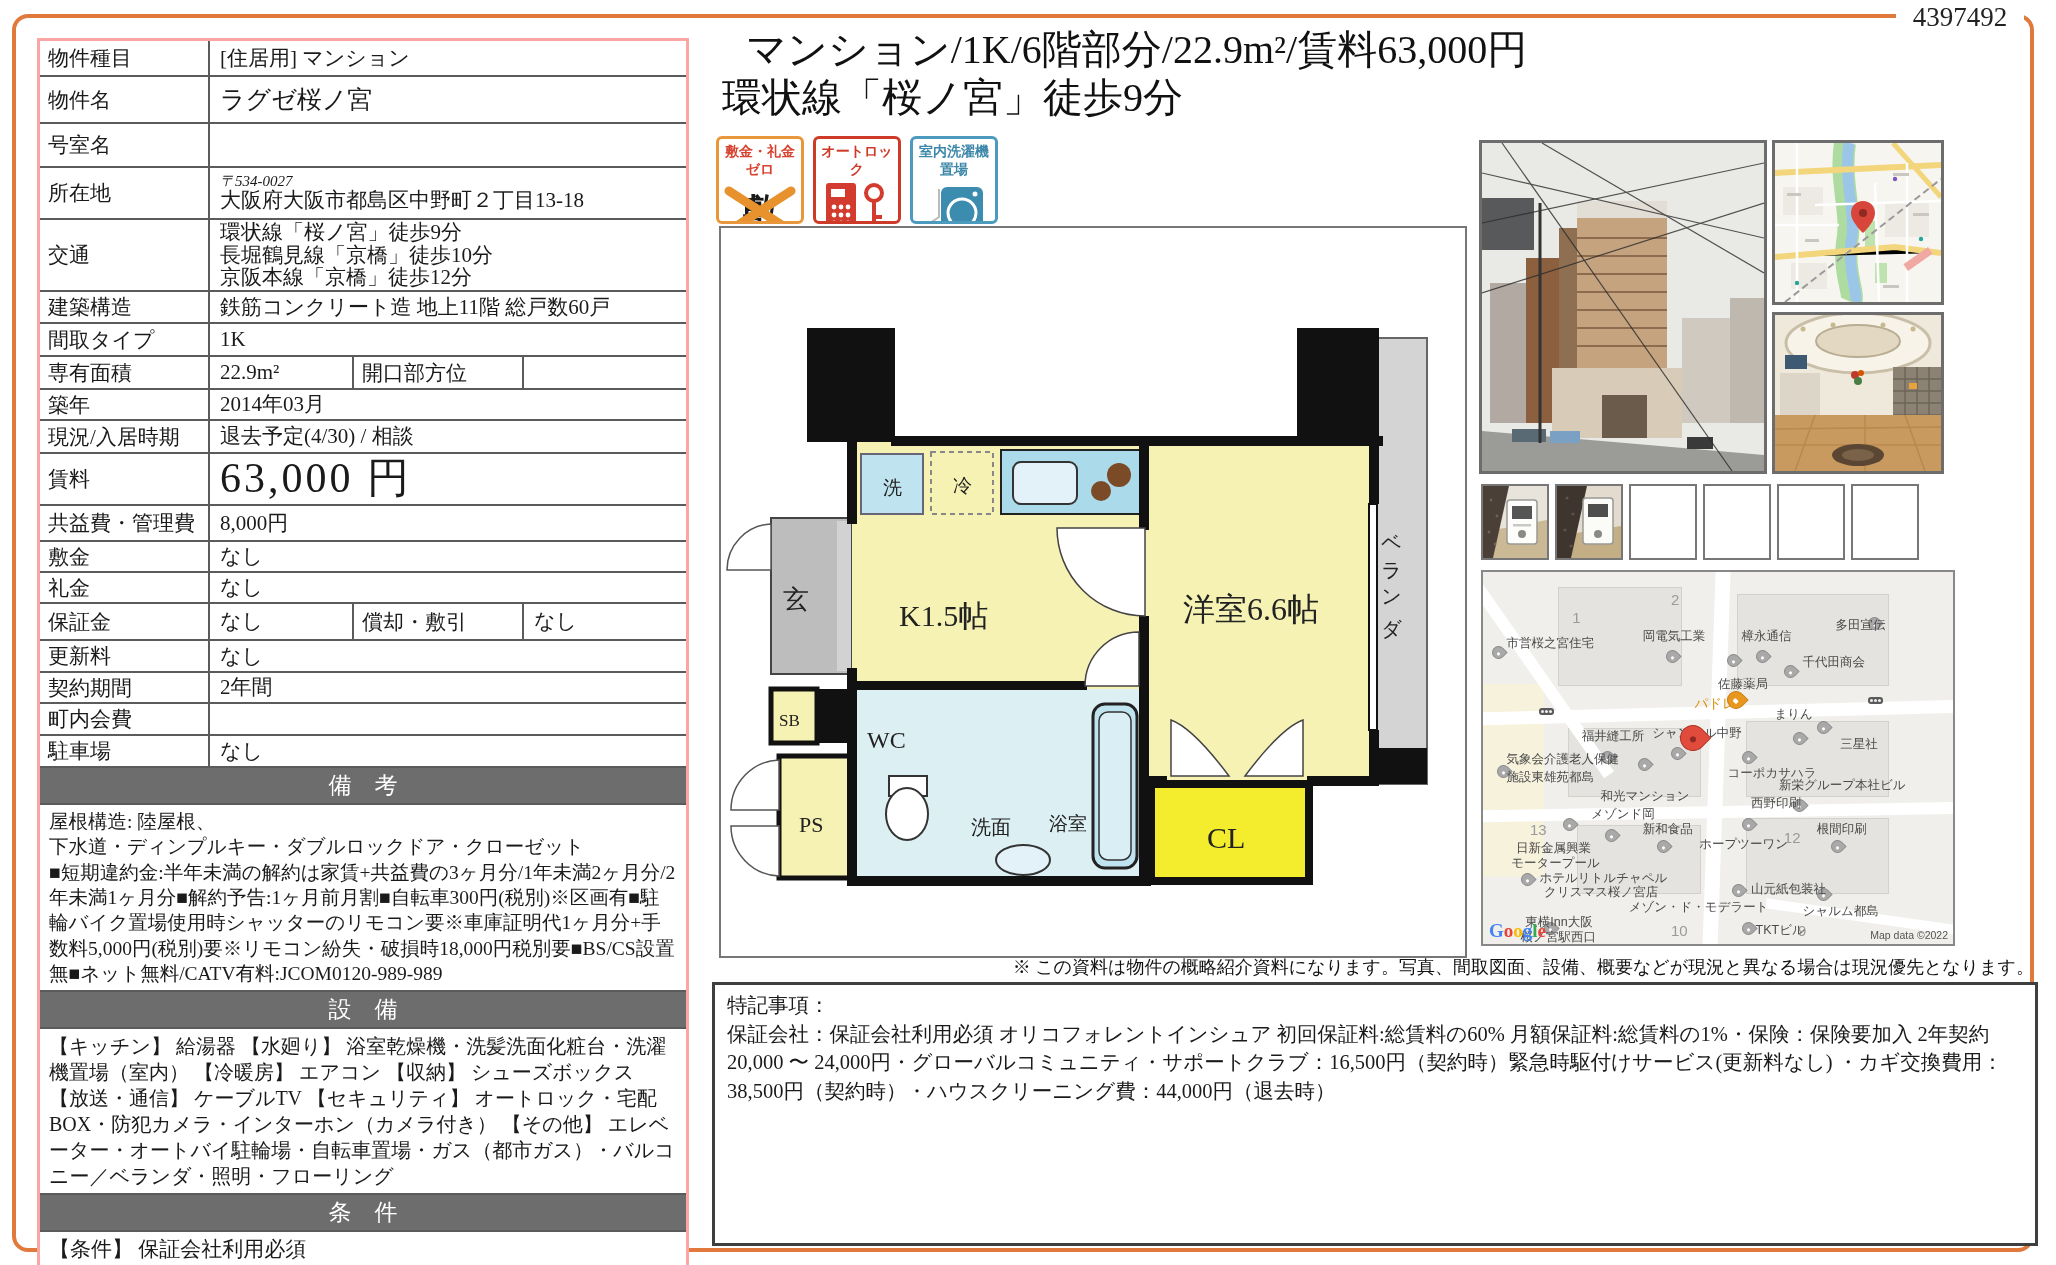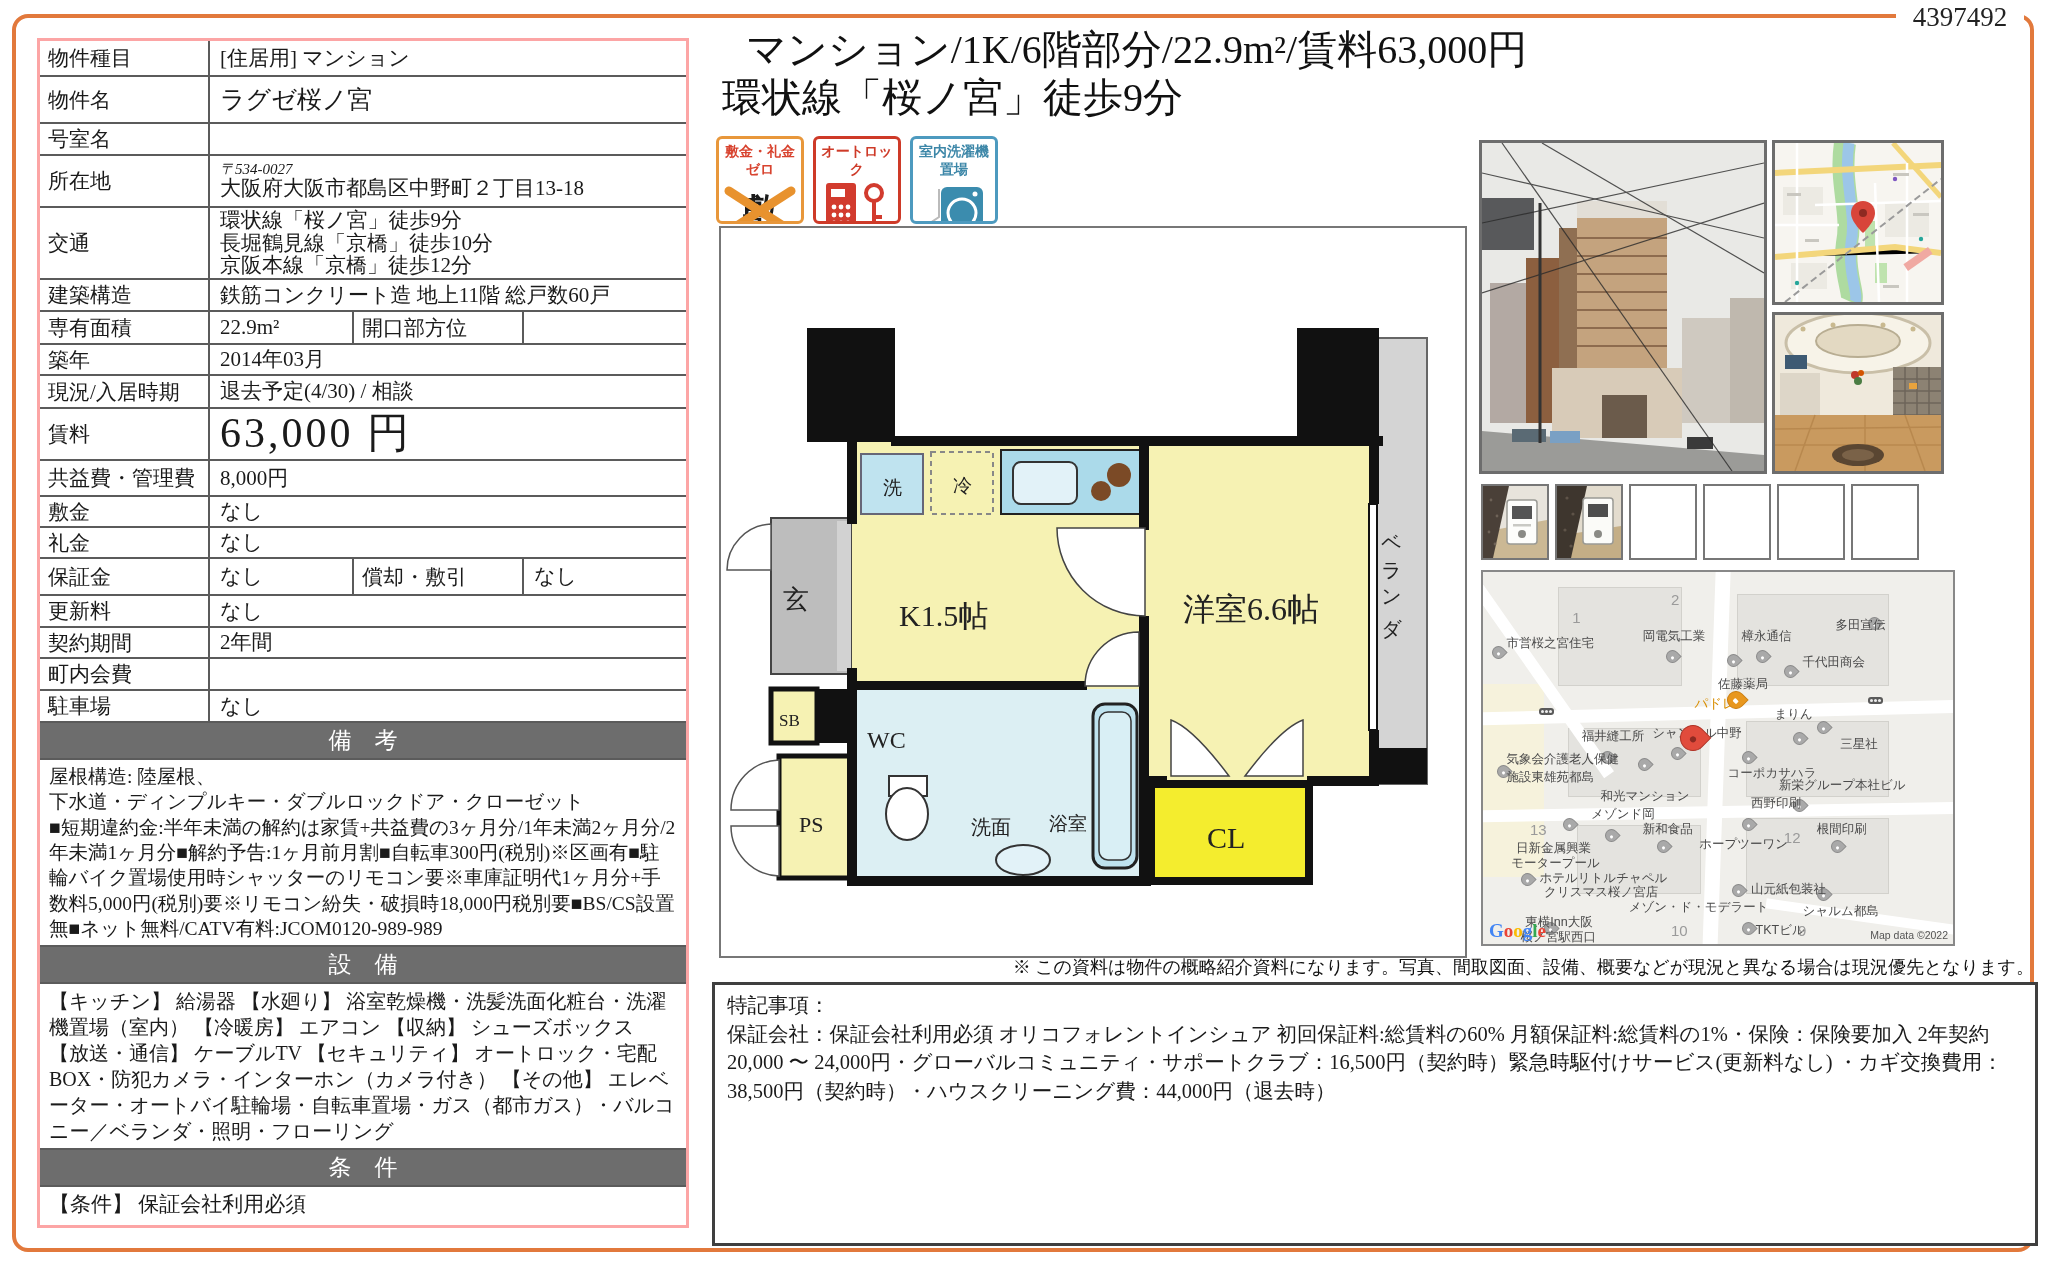--- a/index.html
+++ b/index.html
@@ -92,39 +92,43 @@
 
   <div class="ltab">
     <div class="lrow" style="height:36px">
       <div class="lab">物件種目</div>
       <div class="val">[住居用] マンション</div>
     </div>
     <div class="lrow" style="height:47px">
       <div class="lab">物件名</div>
       <div class="val" style="font-size:25px">ラグゼ桜ノ宮</div>
     </div>
-    <div class="lrow" style="height:32px">
+    <div class="lrow" style="height:44px">
       <div class="lab">号室名</div>
     </div>
     <div class="lrow" style="height:52px">
       <div class="lab">所在地</div>
       <div class="val addr">
         <span class="postal">〒534-0027</span>
         <span>大阪府大阪市都島区中野町２丁目13-18</span>
       </div>
     </div>
     <div class="lrow" style="height:72px">
       <div class="lab">交通</div>
       <div class="val">環状線「桜ノ宮」徒歩9分
 長堀鶴見線「京橋」徒歩10分
 京阪本線「京橋」徒歩12分</div>
     </div>
     <div class="lrow" style="height:32px">
       <div class="lab">建築構造</div>
       <div class="val">鉄筋コンクリート造 地上11階 総戸数60戸</div>
+    </div>
+    <div class="lrow" style="height:33px">
+      <div class="lab">間取タイプ</div>
+      <div class="val">1K</div>
     </div>
     <div class="lrow" style="height:33px">
       <div class="lab">専有面積</div>
       <div class="val valn">22.9m²</div>
       <div class="lab2">開口部方位</div>
       <div class="val"></div>
     </div>
     <div class="lrow" style="height:31px">
       <div class="lab">築年</div>
       <div class="val">2014年03月</div>

